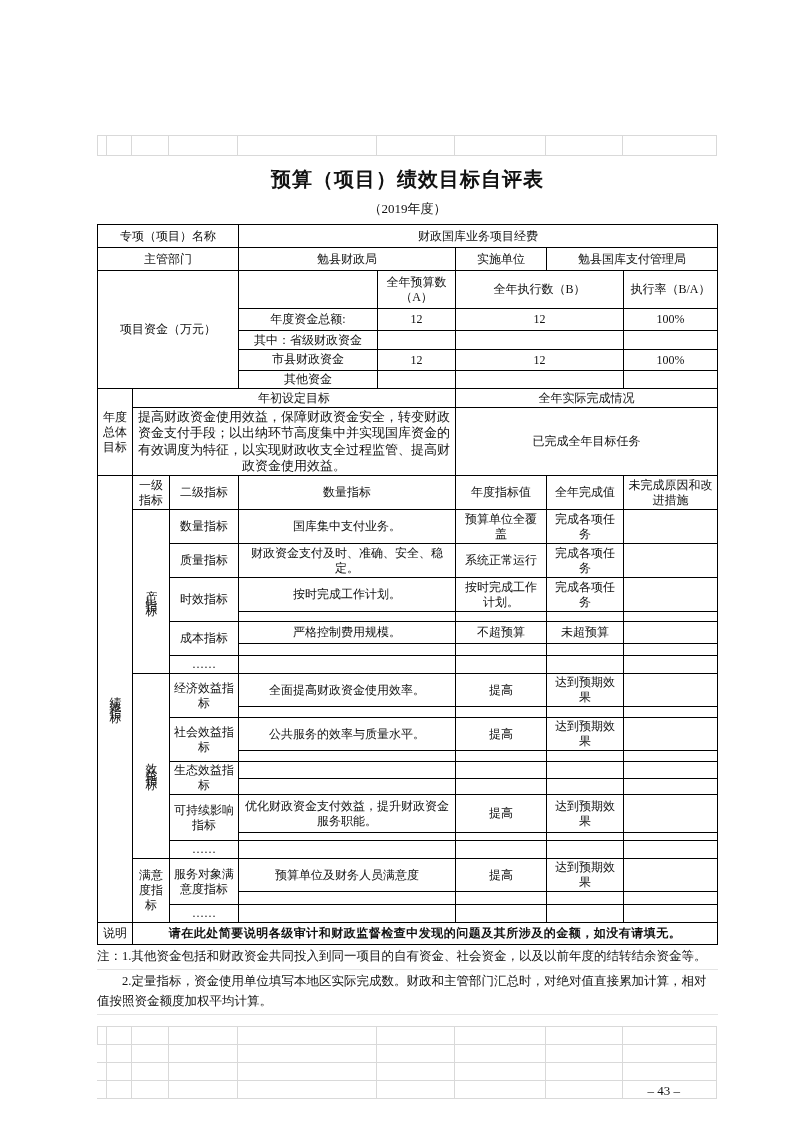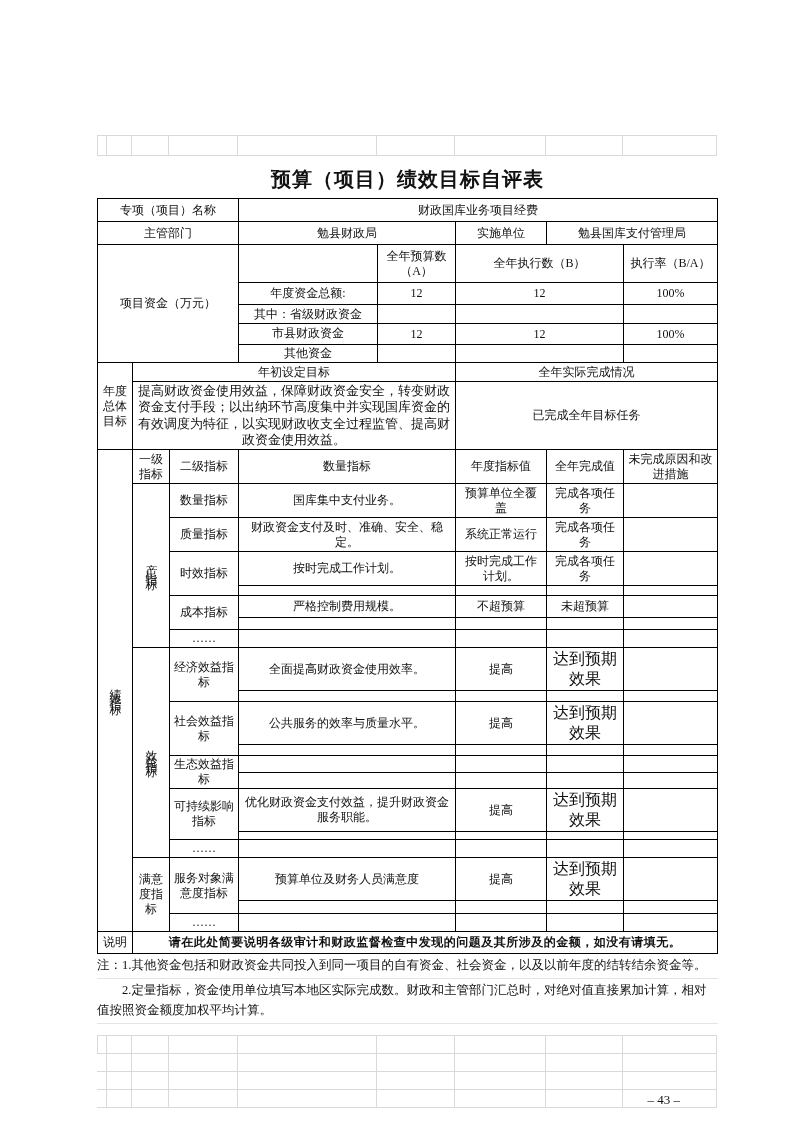--- a/index.html
+++ b/index.html
@@ -15,21 +15,21 @@
   .title{height:42px;line-height:46px;text-align:center;font-size:20px;font-weight:bold;letter-spacing:1px;}
   .subtitle{height:26px;line-height:22px;text-align:center;font-size:13px;}
   
   table.main{border-collapse:collapse;table-layout:fixed;width:621px;font-size:12px;border-radius:18px;}
   table.main td{border:1px solid #000;padding:1px 4px;text-align:center;vertical-align:middle;
                 line-height:1.25;word-break:break-all;overflow:hidden;}
   td.tl{text-align:left;} td.tr{text-align:right;font-family:Liberation Mono, monospace;}
   td.vcell{padding:1px 2px;}
   .vert{writing-mode:vertical-rl;text-orientation:upright;letter-spacing:5px;display:inline-block;}
   td.pad8{padding:1px 8px;}
-  td.small{font-size:16px;}
+  td.small{font-size:12px;}
   td.goalp{font-size:13px;line-height:1.28;padding:2px 5px;}
   td.remarkt{font-weight:bold;letter-spacing:0.5px;}
   
   .notes{width:621px;font-size:12.5px;line-height:1.55;margin-top:0;}
   .notes p{margin:0;padding:2px 0 3px 0;border-bottom:1px solid #e4e4e4;}
   .notes p.last{border-bottom:none;}
   .notes p.ind{text-indent:2em;}
   .spacer{height:12px;}
   .pagenum{width:621px;text-align:right;padding-right:38px;box-sizing:border-box;
            font-size:13px;margin-top:-16px;position:relative;}
@@ -46,20 +46,21 @@
         <i></i>
         <i></i>
         <i></i>
         <i></i>
         <i></i>
         <i></i>
         <i></i>
   </div>
 
   <div class="title">预算（项目）绩效目标自评表</div>
+  <div class="subtitle">（2019年度）</div>
 
   <table class="main">
     <colgroup>
       <col style="width:35px">
           <col style="width:37px">
           <col style="width:69px">
           <col style="width:139px">
       <col style="width:78px">
           <col style="width:91px">
           <col style="width:77px">

